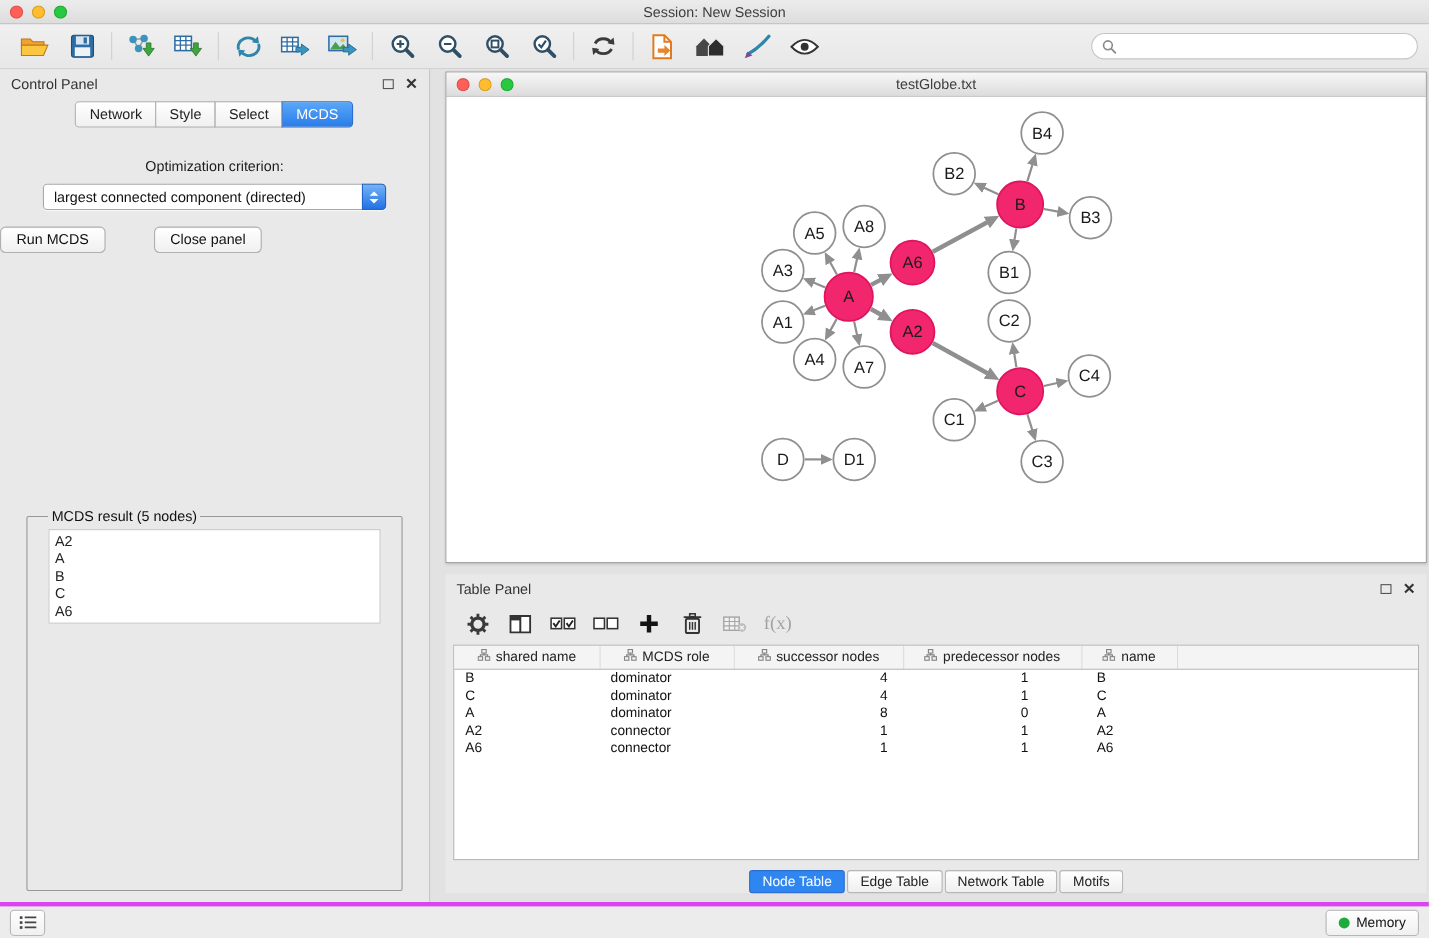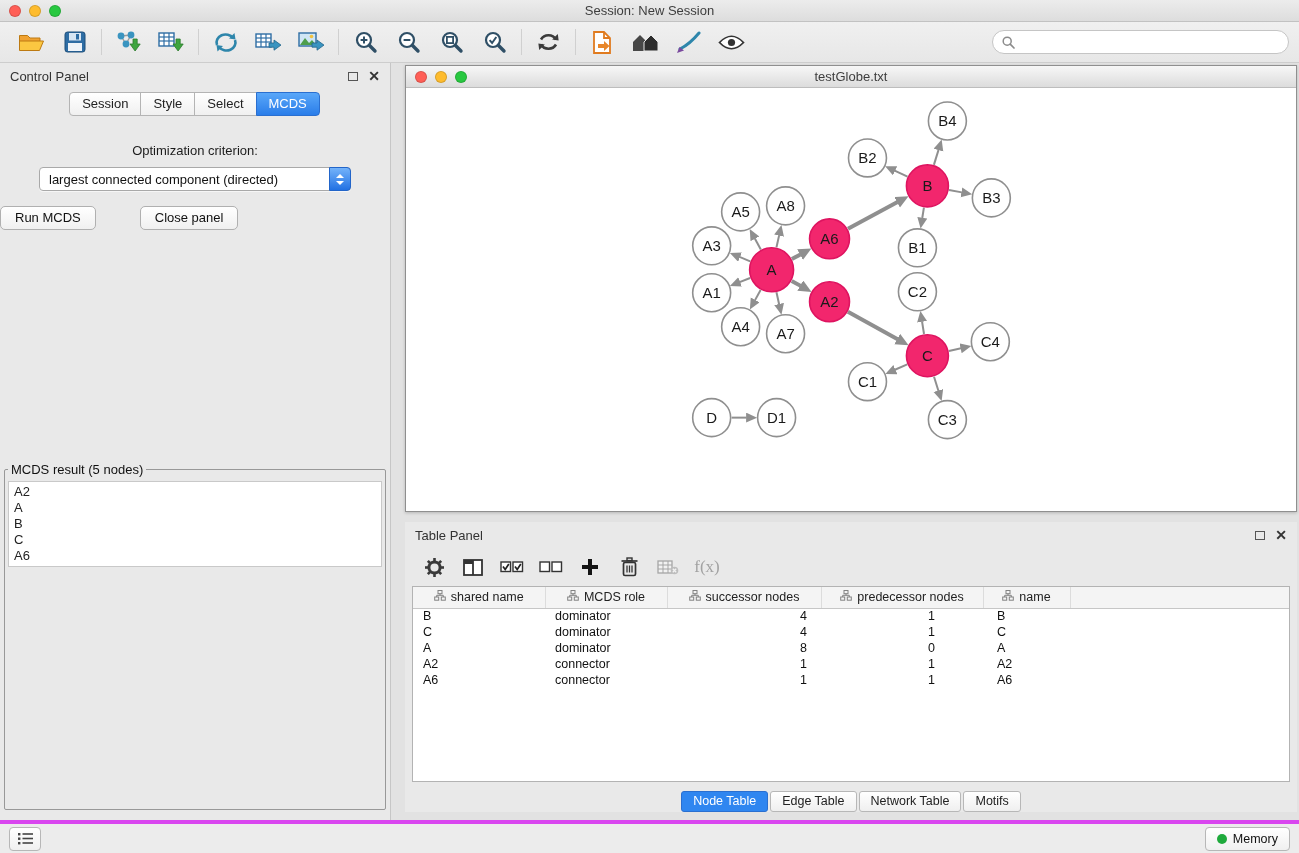--- a/index.html
+++ b/index.html
@@ -36,21 +36,21 @@
   .cp-tab:last-child { border-radius:0 4px 4px 0; }
   .cp-tab.active { background:linear-gradient(#59a7f9,#2a7de9); color:#fff; border-color:#2a6fd0; }
   .opt-label { text-align:center; margin:27px 0 9px; color:#1c1c1c; }
   .combo { width:312px; margin:0 auto; height:24px; border:1px solid #a9a9a9; border-radius:4px; background:#fff; display:flex; align-items:center; position:relative; padding-left:9px; box-shadow:0 1px 0 rgba(255,255,255,.6); }
   .combo-text { font-size:13px; color:#111; }
   .combo-btn { position:absolute; right:-1px; top:-1px; width:22px; height:24px; background:linear-gradient(#74b3fa,#2271e3); border:1px solid #2265c9; border-radius:0 4px 4px 0; display:flex; flex-direction:column; align-items:center; justify-content:center; gap:3px; }
   .tri-up { width:0; height:0; border-left:4px solid transparent; border-right:4px solid transparent; border-bottom:4px solid #fff; }
   .tri-down { width:0; height:0; border-left:4px solid transparent; border-right:4px solid transparent; border-top:4px solid #fff; }
   .cp-buttons { display:flex; gap:44px; margin:15px 0 0; }
   .mac-btn { padding:3px 14px 4px; background:linear-gradient(#ffffff,#f0f0f0); border:1px solid #b0b0b0; border-radius:5px; font-size:13px; font-family:"Liberation Sans",sans-serif; color:#111; }
-  .result-box { margin:auto 4px 10px; height:348px; border:1px solid #989898; border-radius:2px; padding:4px 3px 6px; display:flex; flex-direction:column; }
+  .result-box { margin:auto 24px 10px; height:348px; border:1px solid #989898; border-radius:2px; padding:4px 19px 6px; display:flex; flex-direction:column; }
   .result-box legend { font-size:13px; padding:0 3px; color:#111; }
   .result-list { flex:1; background:#fff; border:1px solid #c9c9c9; padding:2px 5px; font-size:13px; line-height:16px; overflow:hidden; }
 
   
   .right-area { flex:1; display:flex; flex-direction:column; padding:2px 2px 8px 14px; min-width:0; }
   .network-window { height:447px; flex:0 0 447px; border:1px solid #8f8f8f; background:#fff; display:flex; flex-direction:column; box-shadow:0 1px 3px rgba(0,0,0,.2); }
   .net-titlebar { height:22px; background:linear-gradient(#f7f7f7,#dcdcdc); border-bottom:1px solid #bdbdbd; display:flex; align-items:center; position:relative; flex:0 0 auto; }
   .net-title { position:absolute; left:0; right:0; text-align:center; font-size:13px; color:#3e3e3e; }
   #network-svg { flex:1; width:100%; height:423px; display:block; background:#fff; }
   #network-svg text { font-family:"Liberation Sans",sans-serif; }
@@ -241,21 +241,21 @@
 
     <div class="control-panel">
       <div class="panel-header">
         <span>Control Panel</span>
         <span class="ph-icons">
           <span class="win-float"></span>
           <span class="win-close">✕</span>
         </span>
       </div>
       <div class="cp-tabs">
-          <div class="cp-tab">Session</div>
+          <div class="cp-tab">Network</div>
           <div class="cp-tab">Style</div>
           <div class="cp-tab">Select</div>
           <div class="cp-tab active">MCDS</div>
         </div>
       <div class="opt-label">Optimization criterion:</div>
       <div class="combo">
         <span class="combo-text">largest connected component (directed)</span>
         <span class="combo-btn">
             <span class="tri-up"></span>
             <span class="tri-down"></span>

